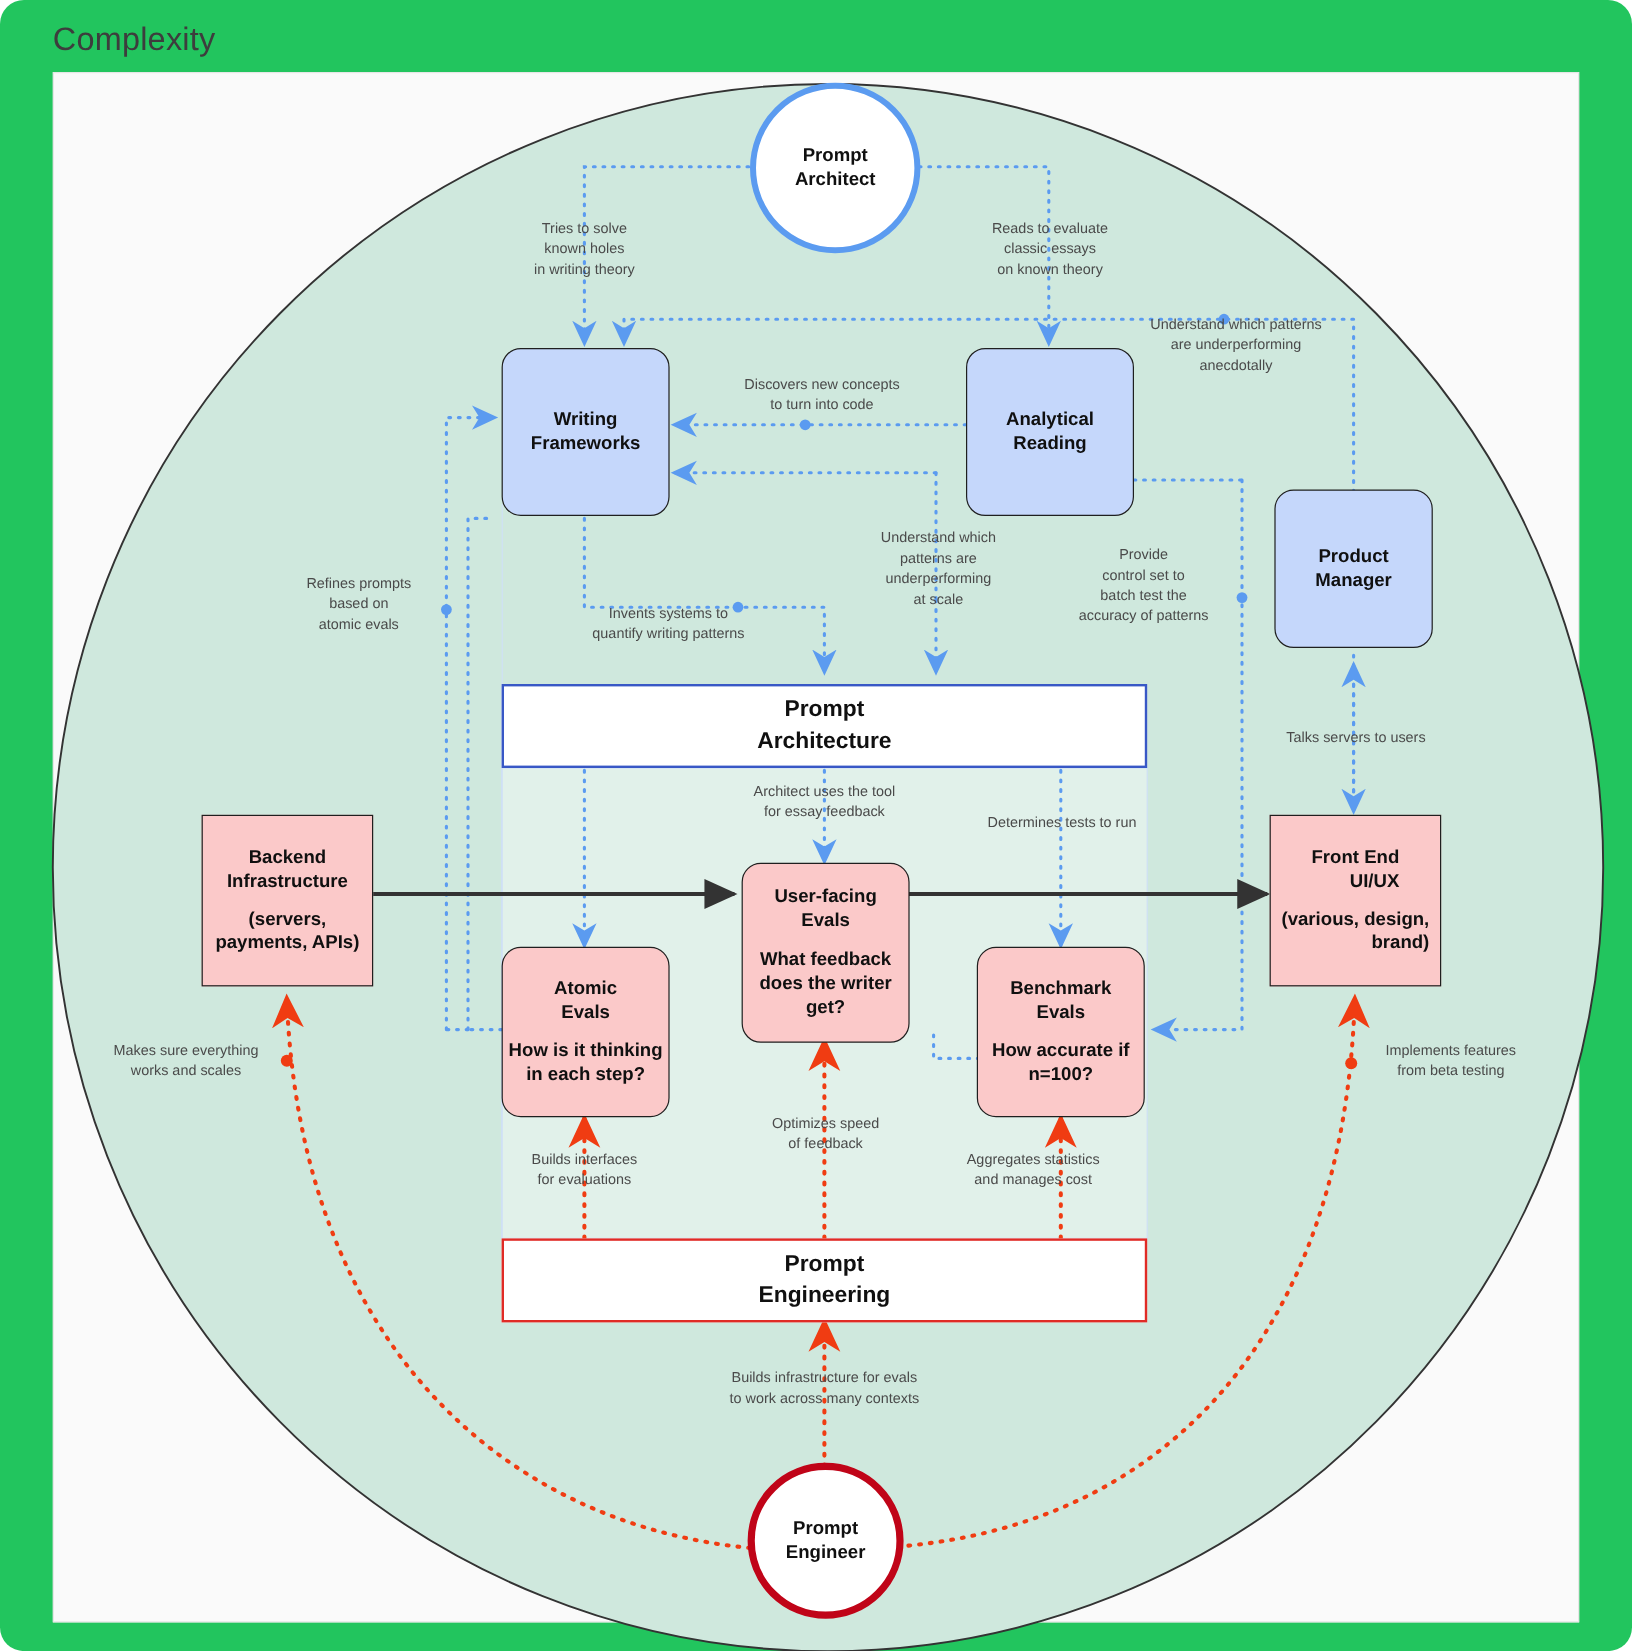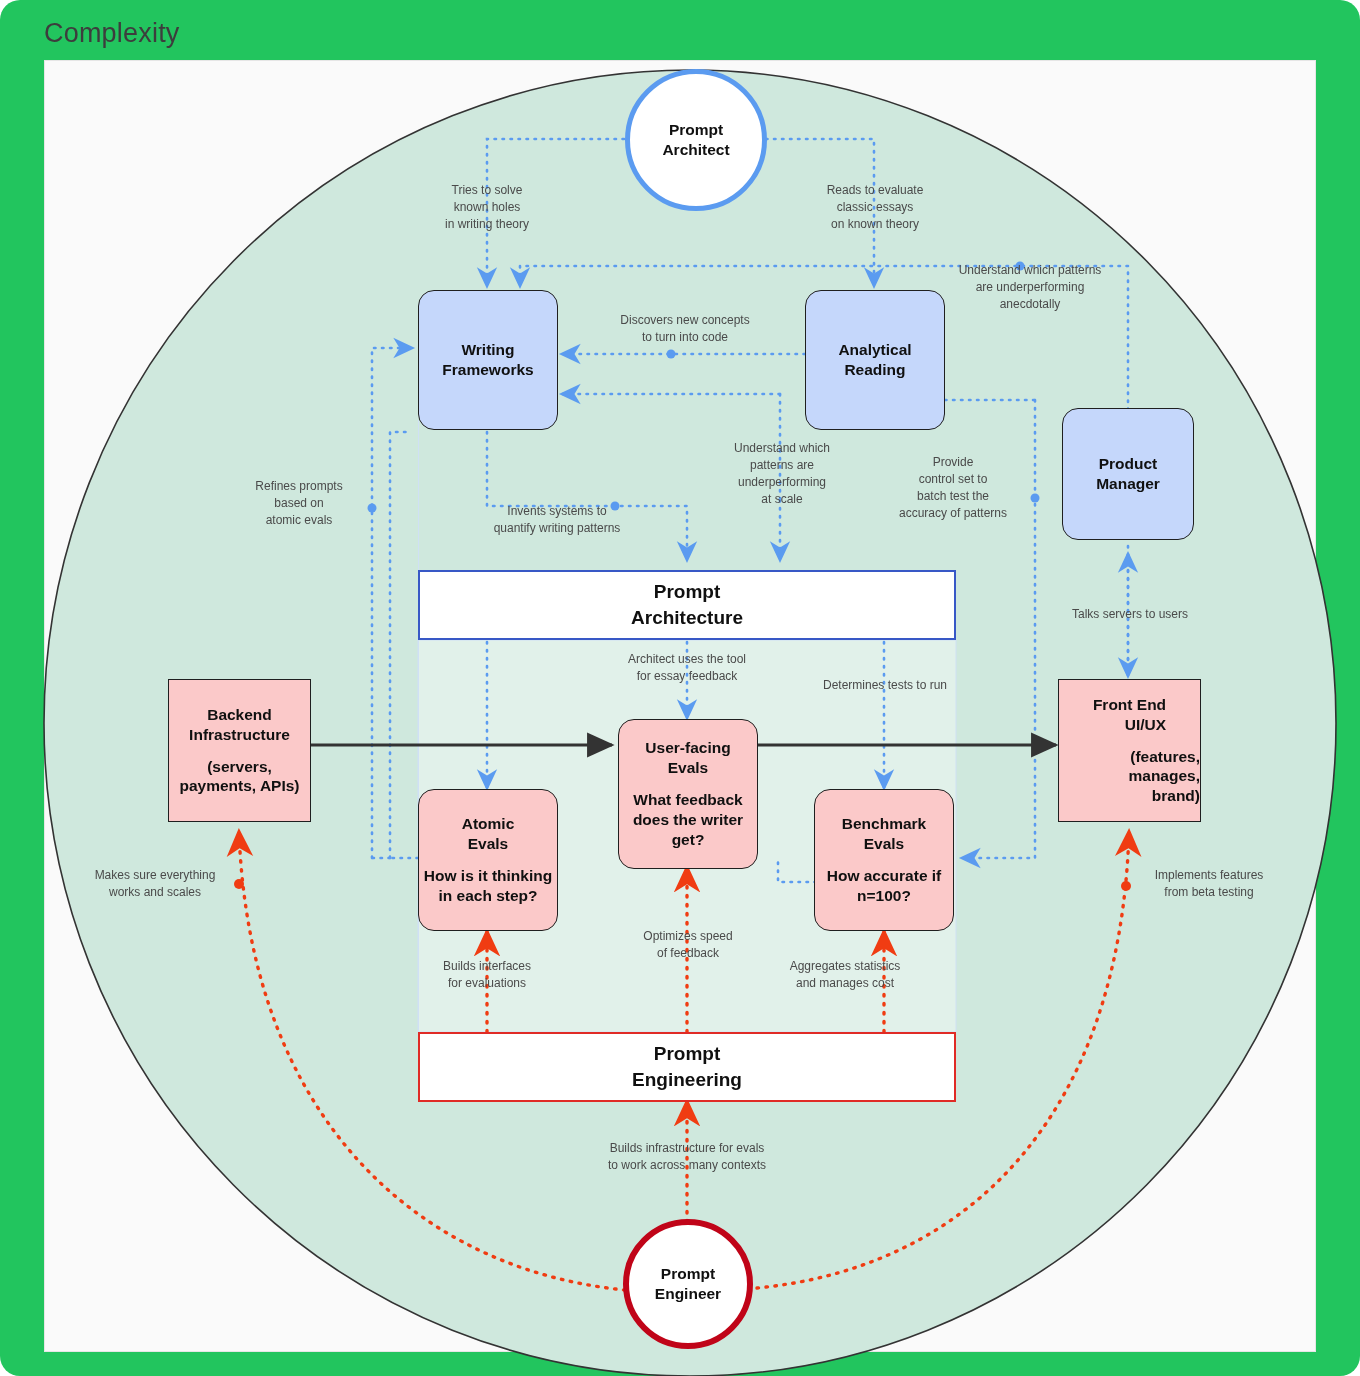--- a/index.html
+++ b/index.html
@@ -228,21 +228,21 @@
 Infrastructure</span>
     <span class="gap"></span>
     <span class="sub" style="white-space:pre-line;">(servers,
 payments, APIs)</span>
   </div>
 
   <div class="node pink-rect" style="left:1058px; top:679px; width:143px; height:143px;text-align:right;">
     <span class="ttl" style="white-space:pre-line;">Front End
 UI/UX</span>
     <span class="gap"></span>
-    <span class="sub" style="white-space:pre-line;">(features, manages,
+    <span class="sub" style="white-space:pre-line;">(various, design,
 brand)</span>
   </div>
 
   <div class="node pink-round" style="left:418px; top:789px; width:140px; height:142px;">
     <span class="ttl" style="white-space:pre-line;">Atomic
 Evals</span>
     <span class="gap"></span>
     <span class="sub" style="white-space:pre-line;">How is it thinking
 in each step?</span>
   </div>
@@ -324,19 +324,19 @@
 
   <div class="lbl" style="left:1130px; top:867px; width:158px;">Implements features
 from beta testing</div>
 
   <div class="lbl" style="left:414px; top:958px; width:146px;">Builds interfaces
 for evaluations</div>
 
   <div class="lbl" style="left:612px; top:928px; width:152px;">Optimizes speed
 of feedback</div>
 
-  <div class="lbl" style="left:768px; top:958px; width:154px;">Aggregates statistics
+  <div class="lbl" style="left:784px; top:958px; width:154px;">Aggregates statistics
 and manages cost</div>
 
   <div class="lbl" style="left:565px; top:1140px; width:244px;">Builds infrastructure for evals
 to work across many contexts</div>
 
 </div>
 
 </body></html>

